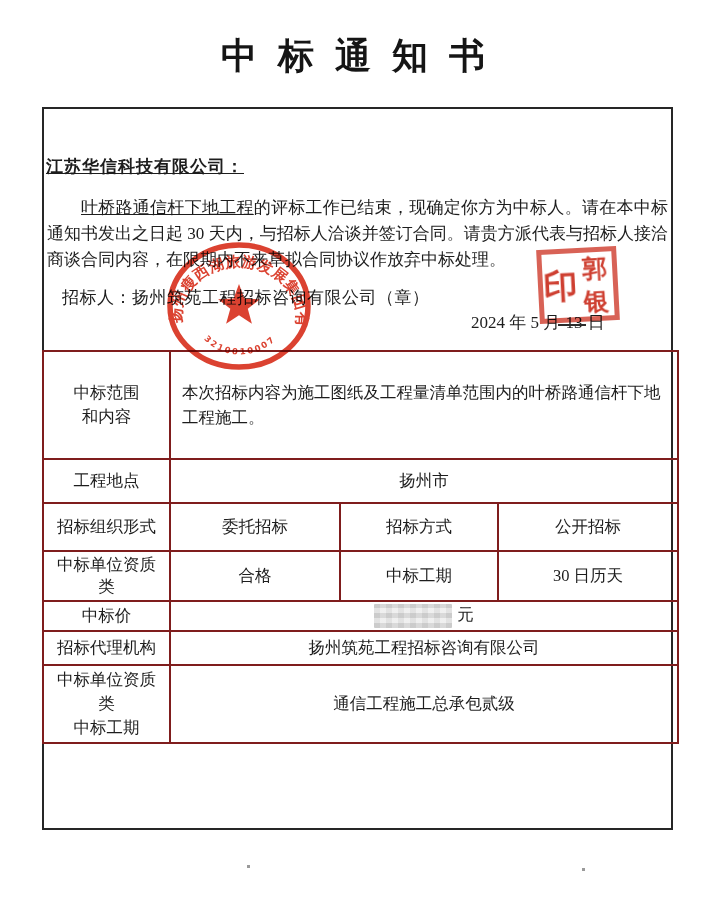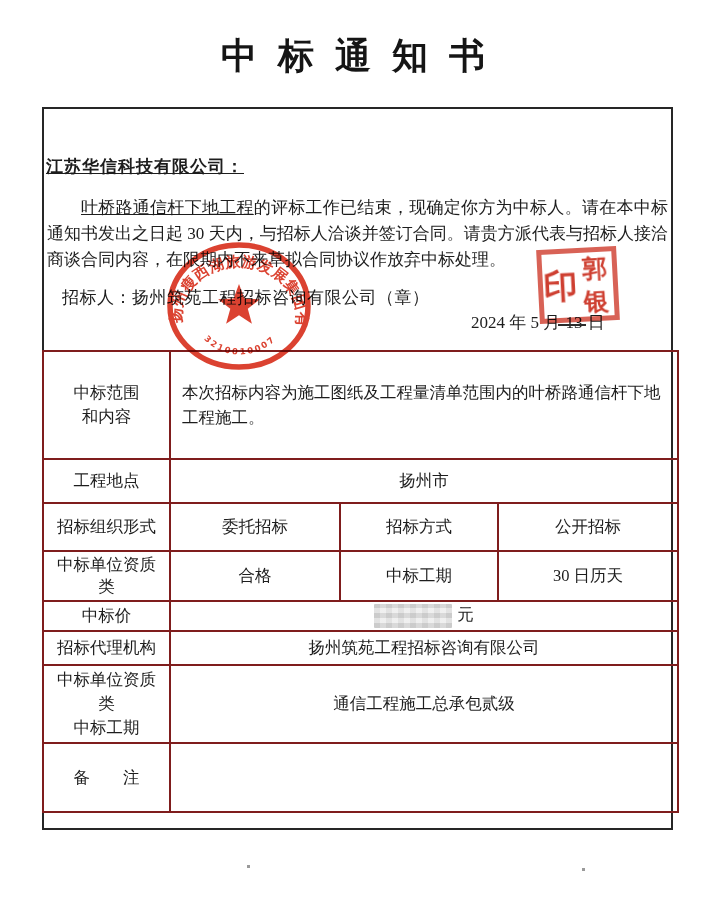--- a/index.html
+++ b/index.html
@@ -160,23 +160,19 @@
       </tr>
       <tr class="rh6">
         <td>招标代理机构</td>
         <td colspan="3">扬州筑苑工程招标咨询有限公司</td>
       </tr>
       <tr class="rh7">
         <td class="pre">中标单位资质类
 中标工期</td>
         <td colspan="3">通信工程施工总承包贰级</td>
       </tr>
-      <tr class="rh9">
-        <td>备　　注</td>
-        <td colspan="3"></td>
-      </tr>
     </tbody>
       </table>
   </div>
 
   <div class="speck speck-1"></div>
   <div class="speck speck-2"></div>
 </div>
 
 </body></html>

